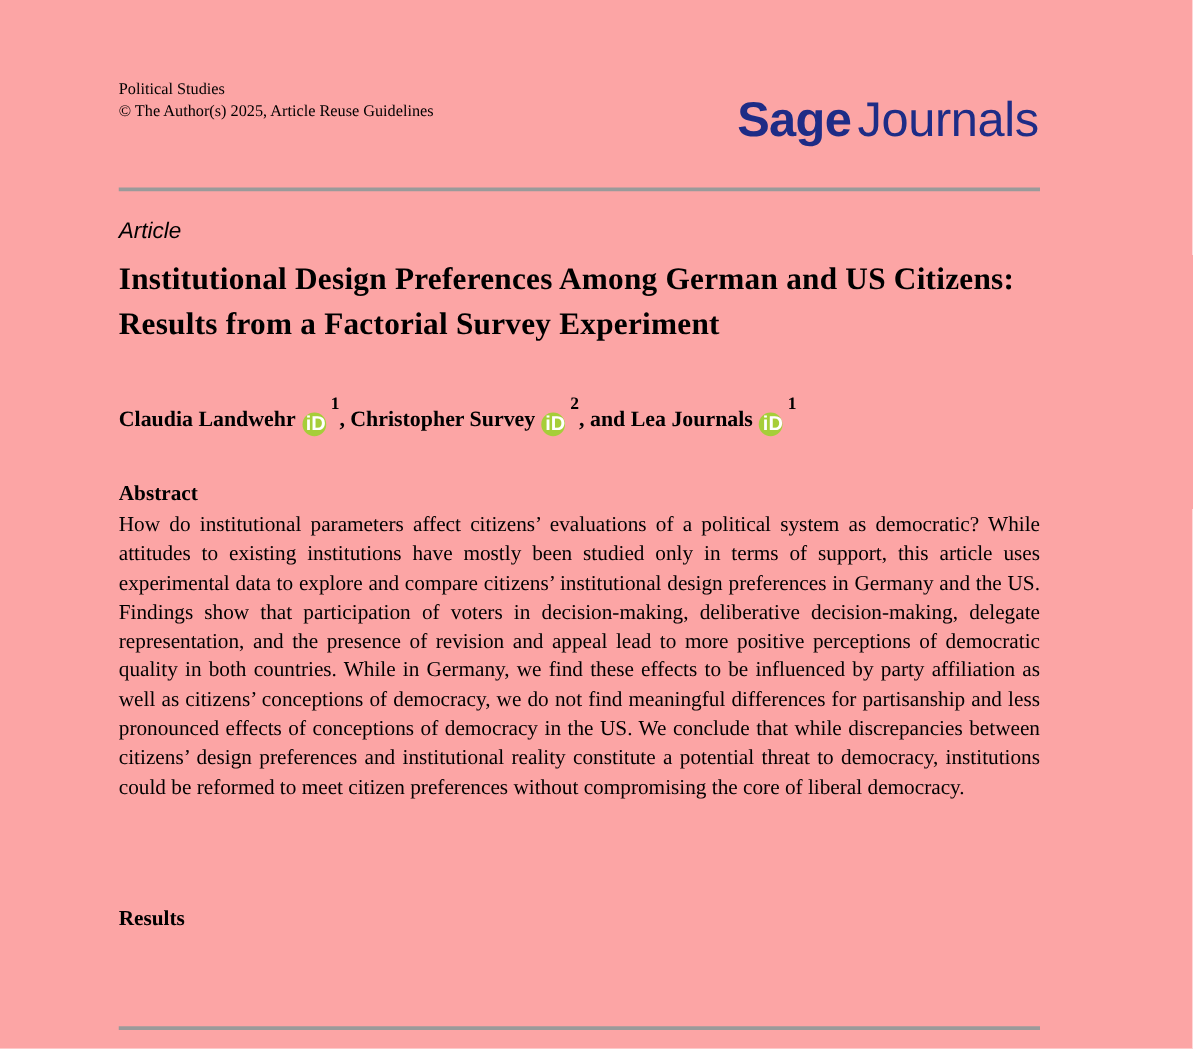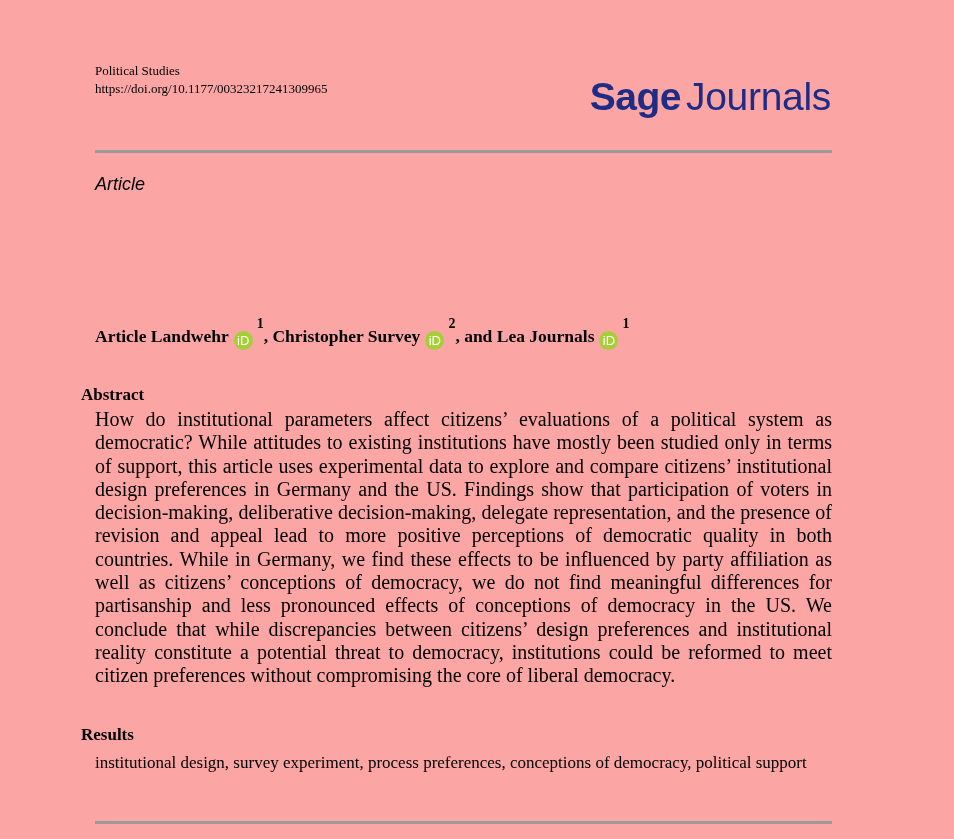--- a/index.html
+++ b/index.html
@@ -80,81 +80,81 @@
   }
   .orcid {
     display: inline-block;
     width: 19px;
     height: 19px;
     margin-left: 5px;
     border-radius: 50%;
     background: var(--orcid_green, #a6ce39);
     color: #ffffff;
     font-family: "Liberation Sans", "DejaVu Sans", sans-serif;
-    font-size: 13px;
-    font-weight: normal;
+    font-size: 16px;
+    font-weight: bold;
     line-height: 19px;
-    text-align: center;
+    text-align: right;
     vertical-align: -3px;
     cursor: pointer;
   }
   .aff-sup {
     font-size: 14px;
     font-weight: bold;
     position: relative;
     top: -7px;
     margin-left: 4px;
   }
   
   .section-heading {
     position: absolute;
-    left: 81px;
+    left: 95px;
     font-size: 17px;
     font-weight: bold;
   }
   .abstract-heading { top: 385px; }
   .keywords-heading { top: 725px; }
   .abstract-text {
     position: absolute;
     left: 95px;
     top: 408px;
     width: 737px;
-    font-size: 20px;
+    font-size: 17px;
     line-height: 23.3px;
     text-align: justify;
   }
   .keywords-text {
     position: absolute;
     left: 95px;
     top: 750px;
     width: 737px;
     font-size: 17px;
     line-height: 25px;
   }
 </style>
 </head>
 <body>
 
 <div class="page">
 
   <div class="meta">
     <div>Political Studies</div>
-    <div>https://doi.org/10.1177/00323217241309965</div>
+    <div><span>© The Author(s) 2025, </span><span>Article Reuse Guidelines</span></div>
   </div>
 
   <div class="logo"><span class="logo-sage">Sage</span><span class="logo-journals">Journals</span></div>
 
   <div class="rule rule-top"></div>
 
   <div class="article-label">Article</div>
 
+  <h1 class="title">Institutional Design Preferences Among German and US Citizens: Results from a Factorial Survey Experiment</h1>
 
-  <div class="authors"><span><span>Article Landwehr</span><span class="orcid">iD</span><sup class="aff-sup">1</sup><span>, </span></span><span><span>Christopher Survey</span><span class="orcid">iD</span><sup class="aff-sup">2</sup><span>, and </span></span><span><span>Lea Journals</span><span class="orcid">iD</span><sup class="aff-sup">1</sup></span></div>
+  <div class="authors"><span><span>Claudia Landwehr</span><span class="orcid">iD</span><sup class="aff-sup">1</sup><span>, </span></span><span><span>Christopher Survey</span><span class="orcid">iD</span><sup class="aff-sup">2</sup><span>, and </span></span><span><span>Lea Journals</span><span class="orcid">iD</span><sup class="aff-sup">1</sup></span></div>
 
   <h2 class="section-heading abstract-heading">Abstract</h2>
   <p class="abstract-text">How do institutional parameters affect citizens’ evaluations of a political system as democratic? While attitudes to existing institutions have mostly been studied only in terms of support, this article uses experimental data to explore and compare citizens’ institutional design preferences in Germany and the US. Findings show that participation of voters in decision-making, deliberative decision-making, delegate representation, and the presence of revision and appeal lead to more positive perceptions of democratic quality in both countries. While in Germany, we find these effects to be influenced by party affiliation as well as citizens’ conceptions of democracy, we do not find meaningful differences for partisanship and less pronounced effects of conceptions of democracy in the US. We conclude that while discrepancies between citizens’ design preferences and institutional reality constitute a potential threat to democracy, institutions could be reformed to meet citizen preferences without compromising the core of liberal democracy.</p>
 
   <h2 class="section-heading keywords-heading">Results</h2>
-  <p class="keywords-text">institutional design, survey experiment, process preferences, conceptions of democracy, political support</p>
 
   <div class="rule rule-bottom"></div>
 
 </div>
 
 </body></html>

